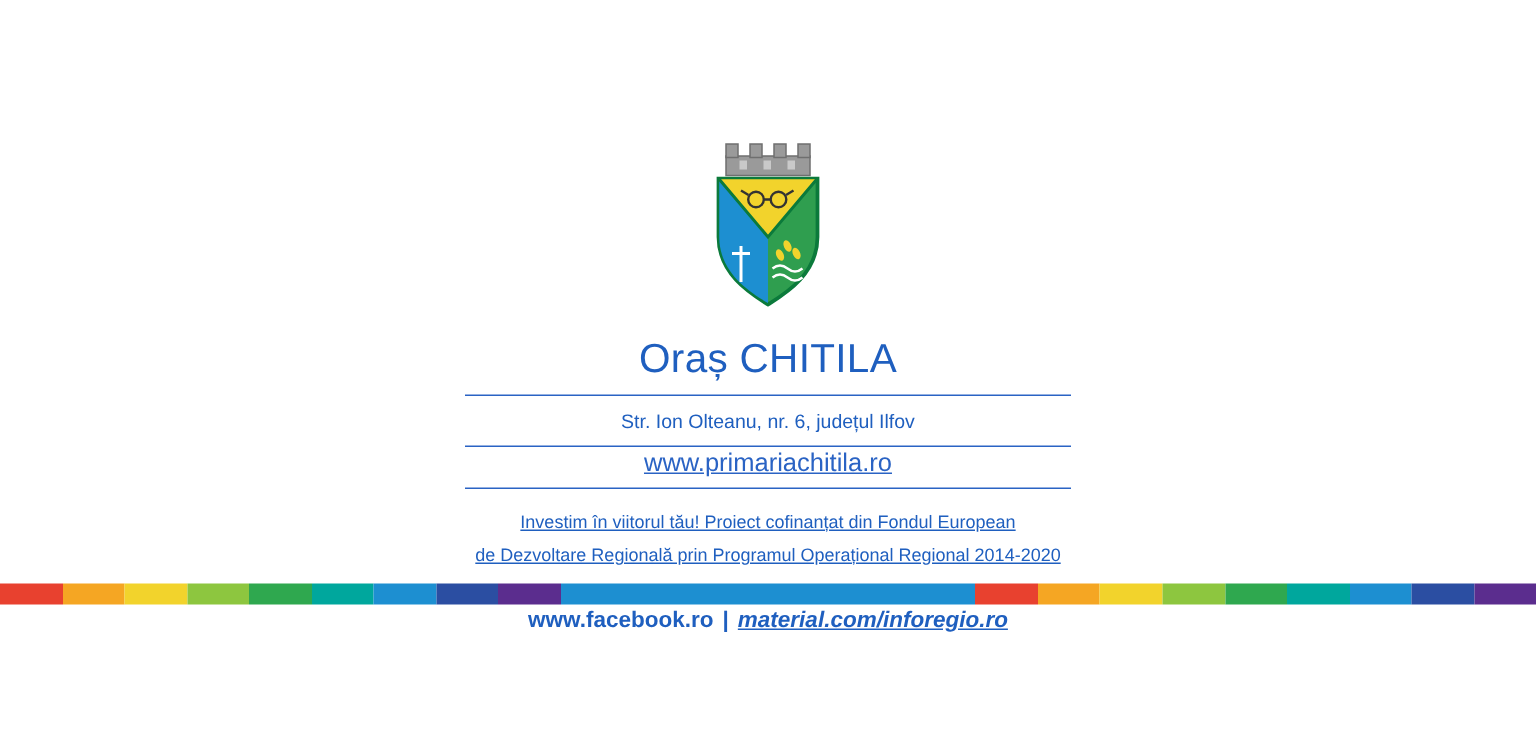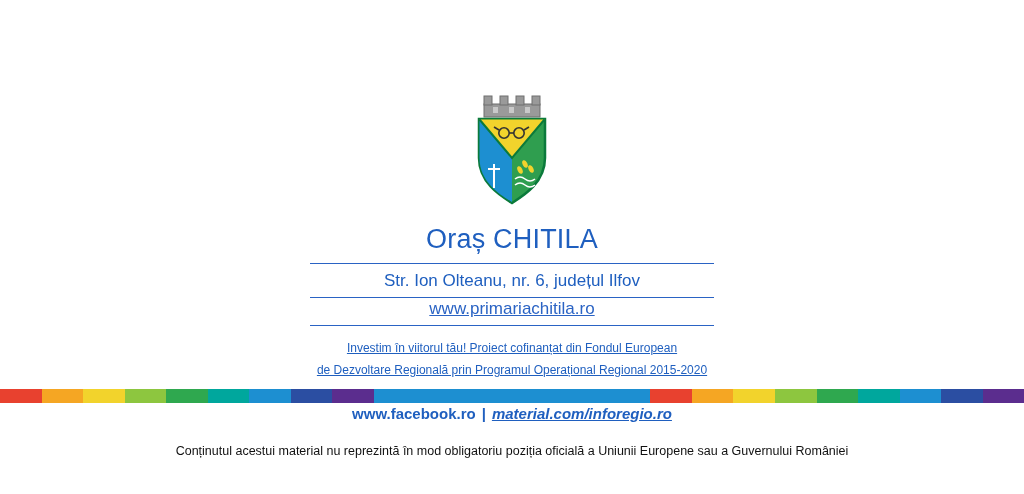--- a/index.html
+++ b/index.html
@@ -51,21 +51,21 @@
     margin: 0;
     font-weight: 400;
   }
   .rule {
     width: 404px;
     height: 1px;
     background: #2a63c4;
     margin: 7px auto 6px auto;
   }
   .address {
-    font-size: 17px;
+    font-size: 13px;
     color: #1f5fbf;
     line-height: 22px;
     margin: 0;
   }
   .site {
     font-size: 17px;
     color: #2a63c4;
     line-height: 22px;
     display: inline-block;
   }
@@ -190,21 +190,21 @@
     <div class="org-name">Oraș CHITILA</div>
     <div class="rule"></div>
     <div class="address">Str. Ion Olteanu, nr. 6, județul Ilfov</div>
     <div class="site-underline"></div>
     <a class="site" href="#">www.primariachitila.ro</a>
     <div class="site-underline"></div>
   </div>
 
   <div class="slogan">
     <span class="l1">Investim în viitorul tău! Proiect cofinanțat din Fondul European</span>
-    <span class="l2">de Dezvoltare Regională prin Programul Operațional Regional 2015-2020</span>
+    <span class="l2">de Dezvoltare Regională prin Programul Operațional Regional 2014-2020</span>
   </div>
 
   <div class="rainbow" id="rainbow">
       <span style="background: rgb(232, 65, 47); width: 4.2%;"></span>
       <span style="background: rgb(245, 166, 35); width: 4.2%;"></span>
       <span style="background: rgb(242, 211, 44); width: 4.2%;"></span>
       <span style="background: rgb(141, 198, 63); width: 4.2%;"></span>
       <span style="background: rgb(47, 168, 79); width: 4.2%;"></span>
       <span style="background: rgb(0, 167, 157); width: 4.2%;"></span>
       <span style="background: rgb(29, 143, 209); width: 4.2%;"></span>
@@ -219,15 +219,14 @@
       <span style="background: rgb(0, 167, 157); width: 4.2%;"></span>
       <span style="background: rgb(29, 143, 209); width: 4.2%;"></span>
       <span style="background: rgb(43, 78, 162); width: 4.2%;"></span>
       <span style="background: rgb(91, 45, 142); width: 4.2%;"></span>
     </div>
 
   <div class="inforegio">
     <a class="web" href="#">www.facebook.ro</a><span class="sep">|</span><a class="fb" href="#">material.com/inforegio.ro</a>
   </div>
 
-  <div class="disclaimer">Conținutul acestui material nu reprezintă în mod obligatoriu poziția oficială a Uniunii Europene sau a Guvernului României</div>
 
 </div>
 
 </body></html>

